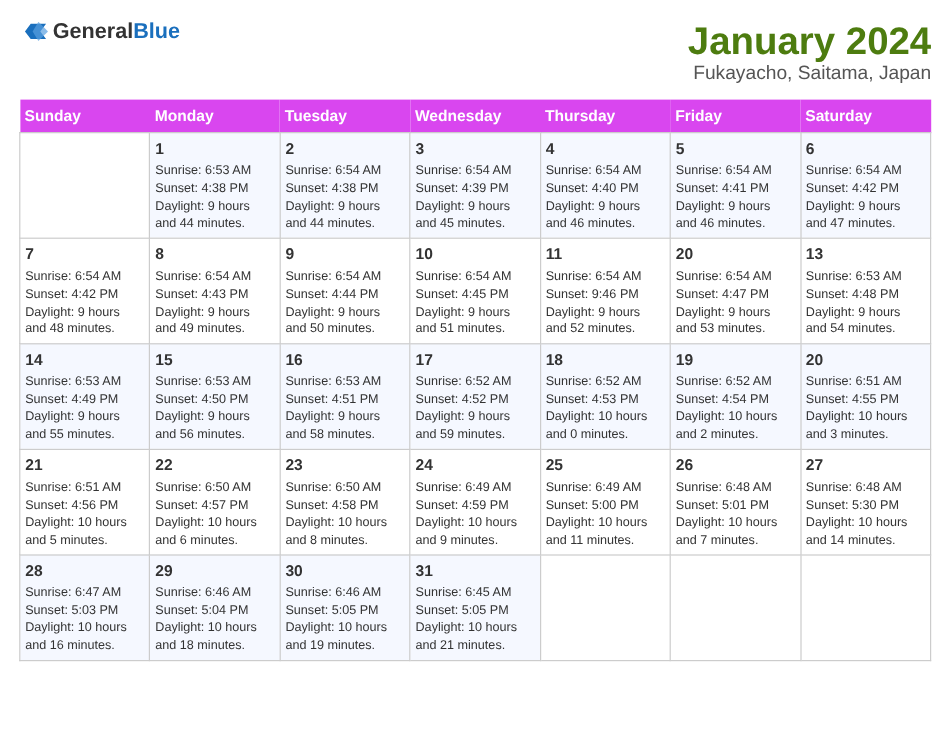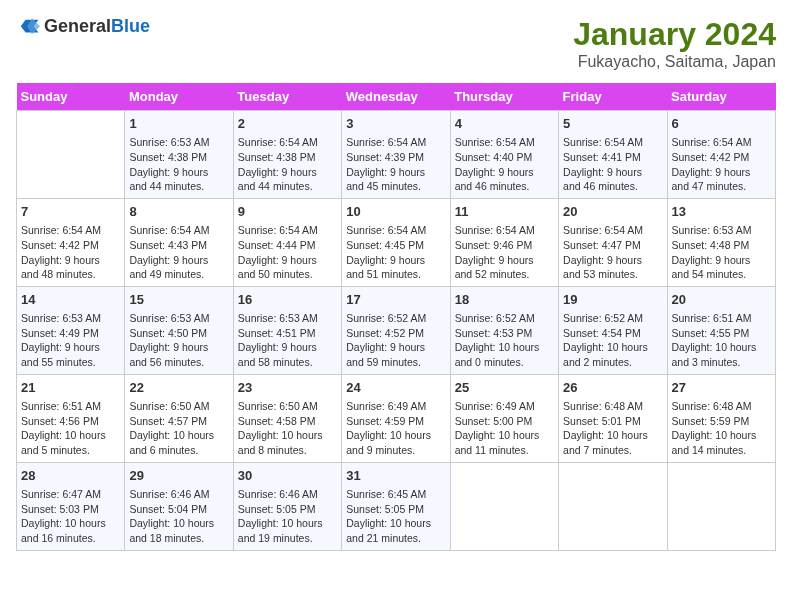--- a/index.html
+++ b/index.html
@@ -307,21 +307,21 @@
         <td>
           <span class="day-number">26</span>
           <div class="day-info">Sunrise: 6:48 AM</div>
           <div class="day-info">Sunset: 5:01 PM</div>
           <div class="day-info">Daylight: 10 hours</div>
           <div class="day-info">and 7 minutes.</div>
         </td>
         <td>
           <span class="day-number">27</span>
           <div class="day-info">Sunrise: 6:48 AM</div>
-          <div class="day-info">Sunset: 5:59 PM</div>
+          <div class="day-info">Sunset: 5:30 PM</div>
           <div class="day-info">Daylight: 10 hours</div>
           <div class="day-info">and 14 minutes.</div>
         </td>
       </tr>
       <tr>
         <td>
           <span class="day-number">28</span>
           <div class="day-info">Sunrise: 6:47 AM</div>
           <div class="day-info">Sunset: 5:03 PM</div>
           <div class="day-info">Daylight: 10 hours</div>

